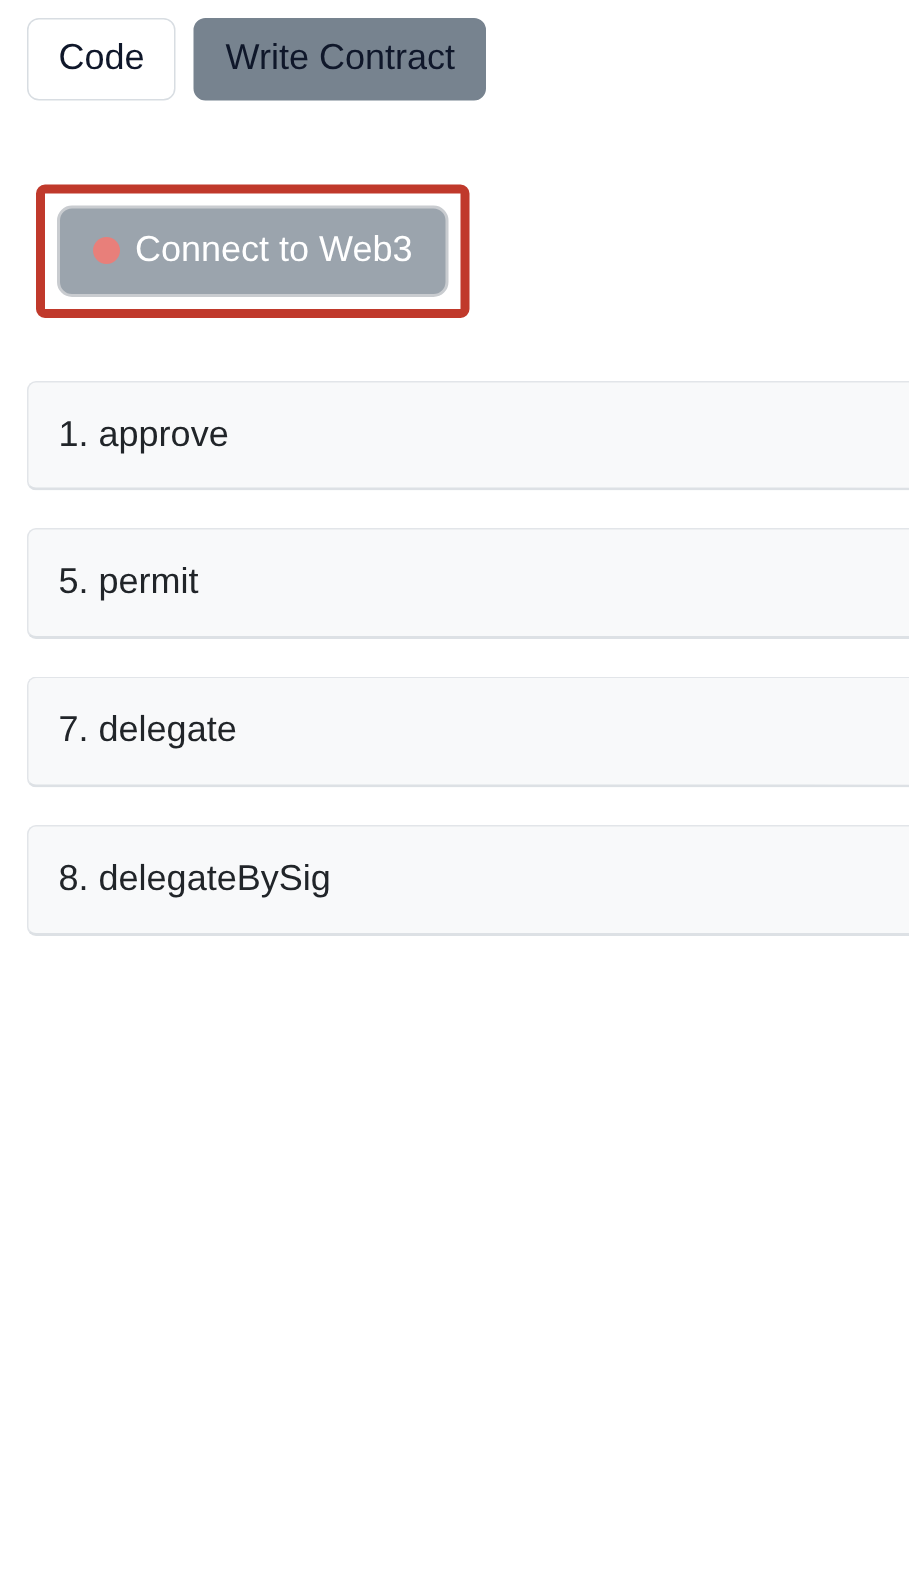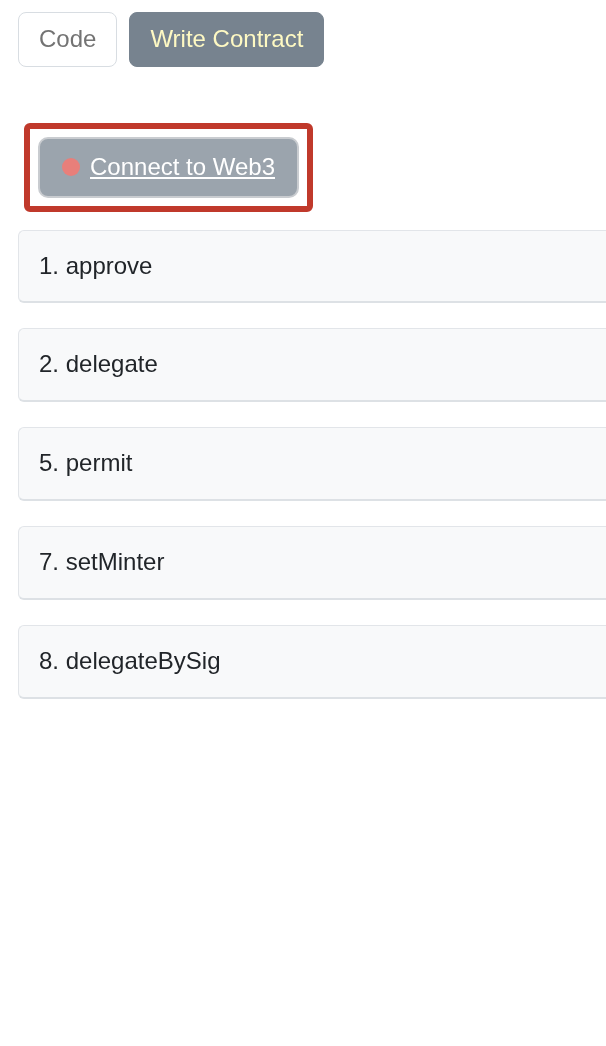--- a/index.html
+++ b/index.html
@@ -20,29 +20,29 @@
       display: flex;
       gap: 12px;
       padding: 12px 18px 12px 18px;
     }
 
     .tab {
       border: 1px solid #d8dde2;
       border-radius: 8px;
       padding: 12px 20px;
       font-size: 24px;
-      color: #737373;
+      color: #0f172a;
       background: #ffffff;
       cursor: pointer;
       line-height: 1.2;
     }
 
     .tab.active {
       background: #77838f;
-      color: #fef9c3;
+      color: #0f172a;
       border-color: #77838f;
     }
 
     .connect-wrap {
       margin: 44px 0 0 24px;
       display: inline-block;
       border: 6px solid #c0392b;
       border-radius: 6px;
       padding: 8px;
     }
@@ -52,33 +52,32 @@
       align-items: center;
       gap: 10px;
       background: #9ba4ad;
       color: #ffffff;
       border: 2px solid #c9ccd0;
       border-radius: 10px;
       padding: 14px 22px;
       font-size: 24px;
       cursor: pointer;
       line-height: 1.2;
-      text-decoration: underline;
     }
 
     .connect-dot {
       width: 18px;
       height: 18px;
       border-radius: 50%;
       background: #e87f7a;
       display: inline-block;
     }
 
     .list {
-      margin-top: 18px;
+      margin-top: 42px;
       padding-left: 18px;
     }
 
     .item {
       background: #f8f9fa;
       border: 1px solid #e2e5e9;
       border-bottom: 2px solid #dde1e5;
       border-radius: 6px 0 0 6px;
       border-right: none;
       padding: 21px 20px;
@@ -104,27 +103,24 @@
     <span class="connect-dot" style="background:#e87f7a"></span>
     <span>Connect to Web3</span>
   </button>
 </div>
 
 <div class="list">
   <div class="item">
     <span>1</span>. <span>approve</span>
   </div>
   <div class="item">
-    <span>2</span>. <span>delegate</span>
-  </div>
-  <div class="item">
     <span>5</span>. <span>permit</span>
   </div>
   <div class="item">
-    <span>7</span>. <span>setMinter</span>
+    <span>7</span>. <span>delegate</span>
   </div>
   <div class="item">
     <span>8</span>. <span>delegateBySig</span>
   </div>
 </div>
 
 
 
 
 </body></html>

